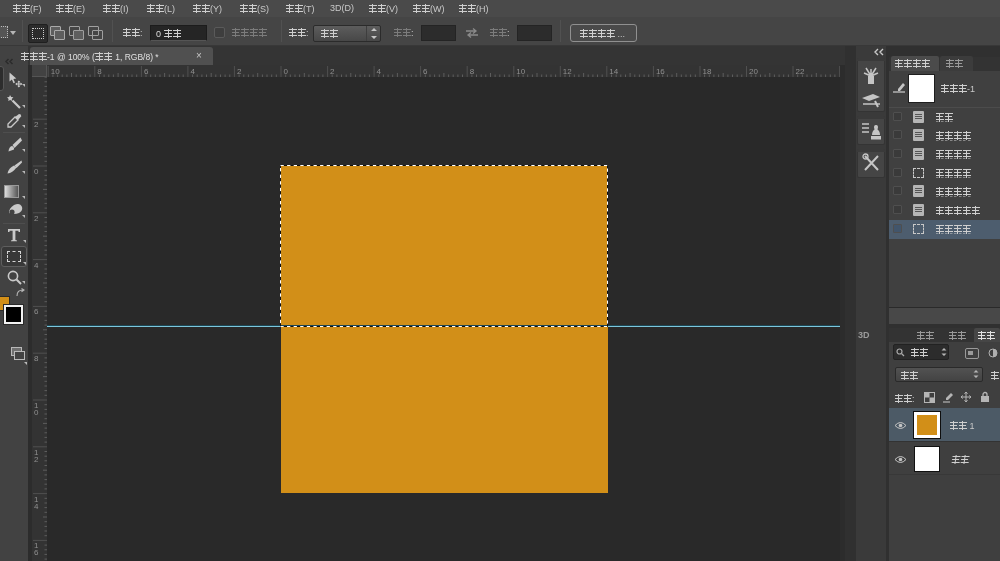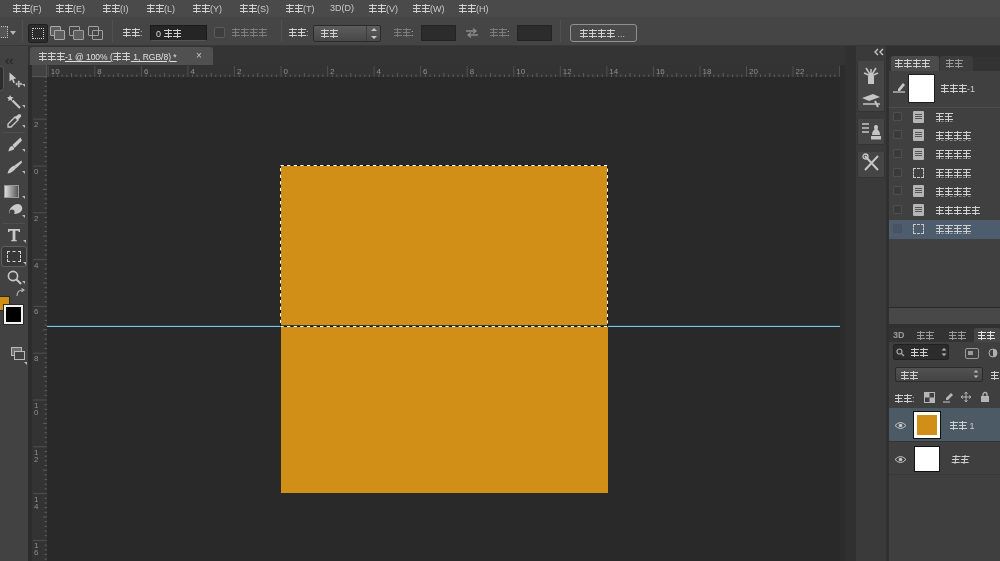--- a/index.html
+++ b/index.html
@@ -126,21 +126,21 @@
 <path d="M2 8 Q2 2 8 2 M6.5 0.5 L9 2 L6.5 3.8" stroke="#b5b5b5" stroke-width="1.1" fill="none"></path>
   </svg>
 <div class="ab" style="left:-4px;top:296px;width:14px;height:15px;background:#d28f18;border:1px solid #2a2a2a;"></div>
 <div class="ab" style="left:4px;top:305px;width:19px;height:19px;background:#000;border:2px solid #f2f2f2;outline:1px solid #2a2a2a;"></div>
 <div class="ab" style="left:11px;top:347px;width:11px;height:9px;border:1px solid #b9b9b9;background:#6f6f6f;"></div>
 <div class="ab" style="left:14px;top:351px;width:11px;height:9px;border:1px solid #b9b9b9;background:#424242;"></div>
 <div class="ab" style="left:24px;top:362px;width:0;height:0;border-left:3px solid transparent;border-top:3px solid #b9b9b9;"></div>
 <div class="ab" style="left:28px;top:46px;width:817px;height:515px;background:#2c2c2c;"></div>
 <div class="ab" style="left:28px;top:46px;width:817px;height:19px;background:#343434;"></div>
 <div class="ab" style="left:30px;top:47px;width:183px;height:18px;background:#505050;border-radius:3px 3px 0 0;"></div>
-<div class="ab t" style="left:38px;top:52px;color:#e0e0e0;font-size:8.5px;text-decoration:underline;"><i class="c"></i><i class="c"></i><i class="c"></i>-1 @ 100% (<i class="c"></i><i class="c"></i> 1, RGB/8) *</div>
+<div class="ab t" style="left:20px;top:52px;color:#e0e0e0;font-size:8.5px;"><i class="c"></i><i class="c"></i><i class="c"></i>-1 @ 100% (<i class="c"></i><i class="c"></i> 1, RGB/8) *</div>
 <div class="ab t" style="left:196px;top:51px;color:#c5c5c5;font-size:10px;">×</div>
 <svg class="ab" style="left:47px;top:65px;" width="798" height="12">
     <rect width="798" height="12" fill="#333333"></rect>
     <line x1="1.2" y1="1" x2="1.2" y2="12" stroke="#505050" stroke-width="1"></line>
     <text x="3.8" y="8.5" font-size="8" fill="#8f8f8f" font-family="Liberation Sans">10</text>
     <line x1="5.9" y1="9.5" x2="5.9" y2="12" stroke="#5d5d5d" stroke-width="1"></line>
     <line x1="10.6" y1="9.5" x2="10.6" y2="12" stroke="#5d5d5d" stroke-width="1"></line>
     <line x1="15.2" y1="9.5" x2="15.2" y2="12" stroke="#5d5d5d" stroke-width="1"></line>
     <line x1="19.9" y1="9.5" x2="19.9" y2="12" stroke="#5d5d5d" stroke-width="1"></line>
     <line x1="24.5" y1="8" x2="24.5" y2="12" stroke="#5d5d5d" stroke-width="1"></line>
@@ -523,21 +523,21 @@
 <div class="ab" style="left:913px;top:204.0px;width:11px;height:12px;background:#b5b5b5;border-radius:1px;"></div>
 <div class="ab" style="left:915px;top:207.0px;width:7px;height:1px;background:#555;box-shadow:0 2px #555,0 4px #555;"></div>
 <div class="ab t" style="left:935px;top:206.0px;"><i class="c"></i><i class="c"></i><i class="c"></i><i class="c"></i><i class="c"></i></div>
 <div class="ab" style="left:889px;top:219.7px;width:111px;height:19px;background:#4d5d6e;"></div>
 <div class="ab" style="left:893px;top:223.7px;width:9px;height:9px;background:#42556b;border:1px solid #4f4f4f;border-radius:1px;"></div>
 <div class="ab" style="left:913px;top:223.7px;width:11px;height:10px;border:1px dashed #c9c9c9;"></div>
 <div class="ab t" style="left:935px;top:224.7px;"><i class="c"></i><i class="c"></i><i class="c"></i><i class="c"></i></div>
 <div class="ab" style="left:889px;top:307px;width:111px;height:17px;background:#484848;border-top:1px solid #2a2a2a;"></div>
 <div class="ab" style="left:889px;top:328px;width:111px;height:233px;background:#3f3f3f;"></div>
 <div class="ab" style="left:889px;top:328px;width:111px;height:14px;background:#333333;"></div>
-<div class="ab t" style="left:893px;top:331px;color:#9a9a9a;font-weight:bold;">3D</div>
+<div class="ab t" style="left:858px;top:331px;color:#9a9a9a;font-weight:bold;">3D</div>
 <div class="ab t" style="left:916px;top:331px;"><i class="c dim sm"></i><i class="c dim sm"></i></div>
 <div class="ab t" style="left:948px;top:331px;"><i class="c dim sm"></i><i class="c dim sm"></i></div>
 <div class="ab" style="left:974px;top:328px;width:26px;height:14px;background:#464646;border-radius:2px 2px 0 0;"></div>
 <div class="ab t" style="left:977px;top:331px;"><i class="c bri sm"></i><i class="c bri sm"></i></div>
 <div class="ab" style="left:893px;top:344px;width:56px;height:16px;background:#2c2c2c;border:1px solid #222;border-radius:2px;"></div>
 <svg class="ab" style="left:896px;top:348px;" width="9" height="9" viewBox="0 0 9 9">
     <circle cx="3.5" cy="3.5" r="2.5" fill="none" stroke="#aaa" stroke-width="1.2"></circle>
     <path d="M5.5 5.5 L8 8" stroke="#aaa" stroke-width="1.2"></path>
   </svg>
 <div class="ab t" style="left:910px;top:348px;"><i class="c"></i><i class="c"></i></div>

